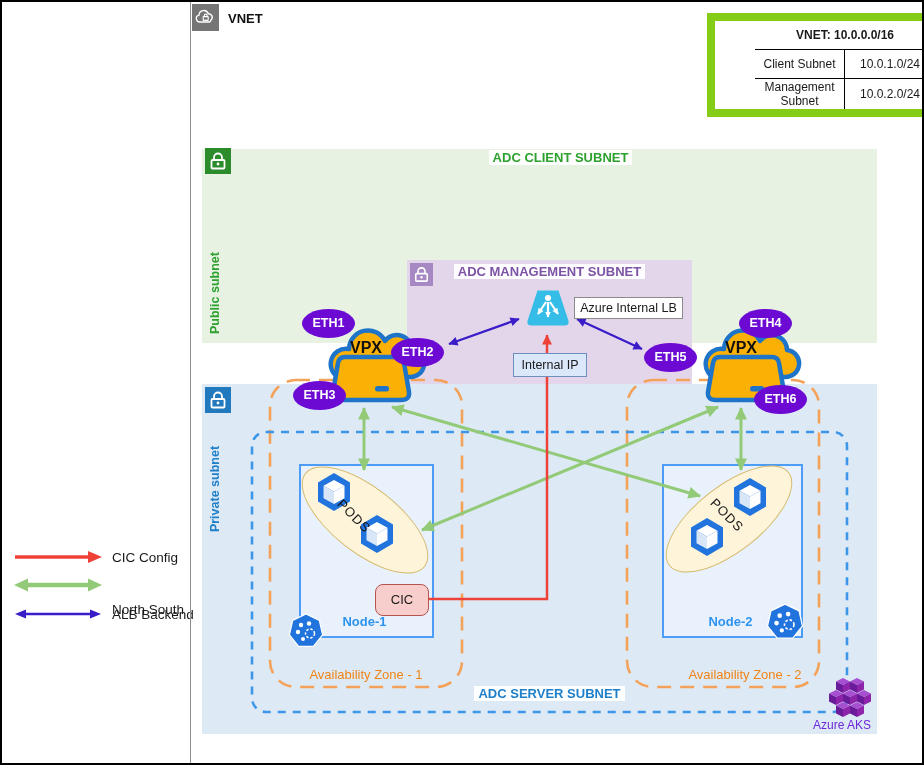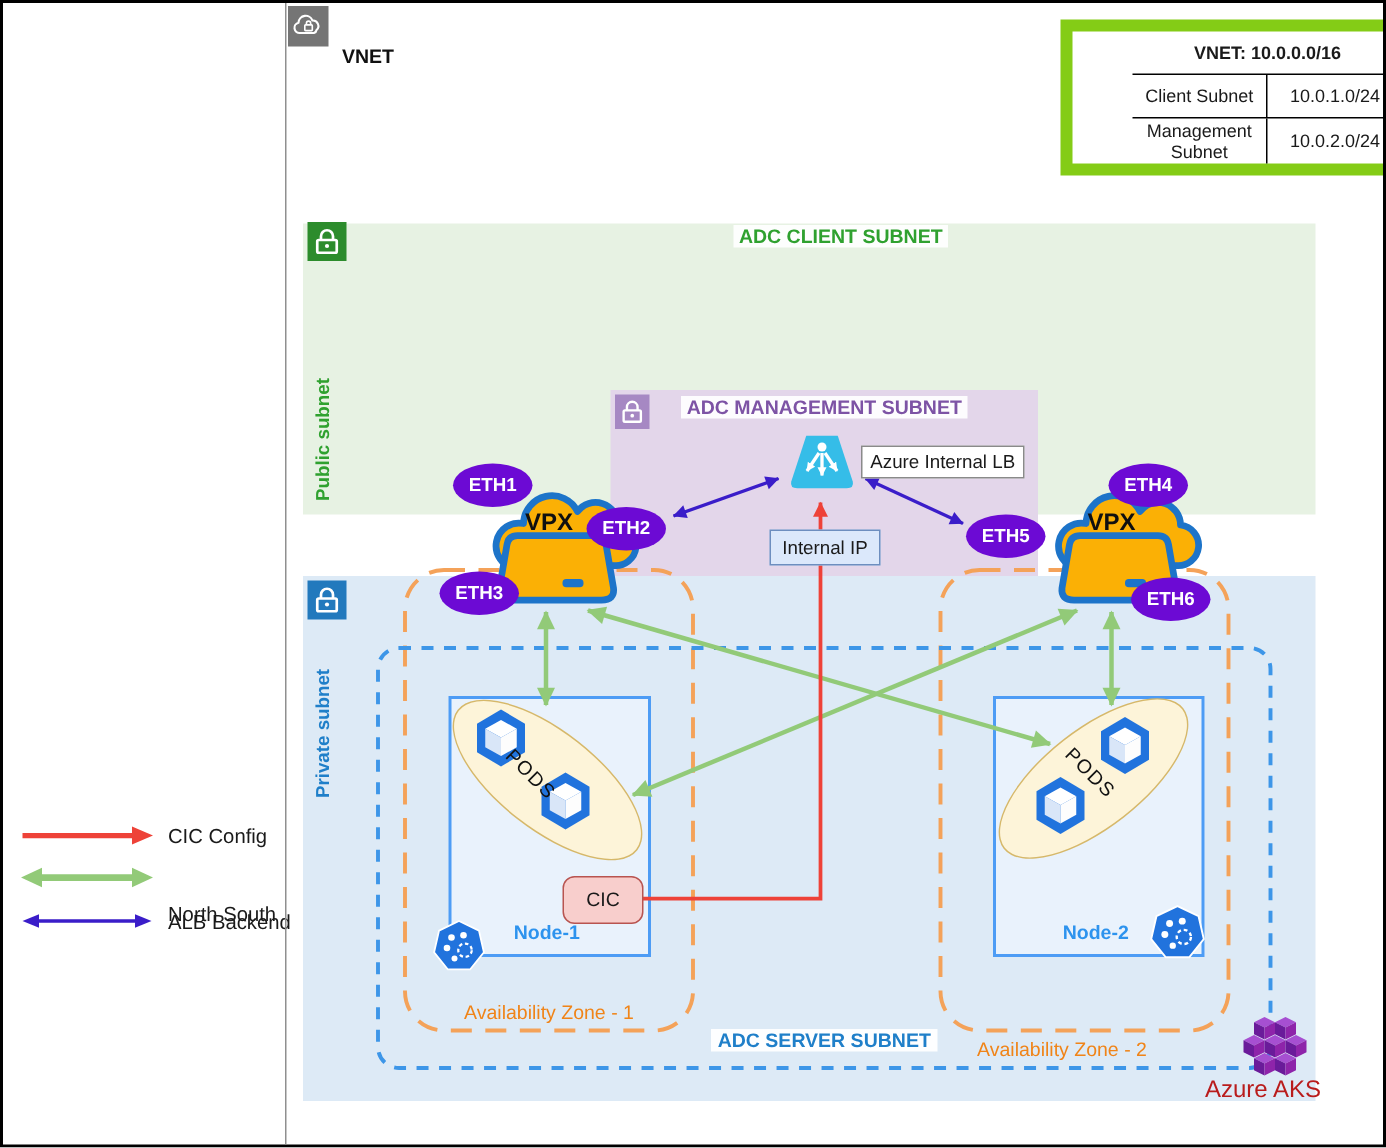--- a/index.html
+++ b/index.html
@@ -5,21 +5,21 @@
   html,body { margin:0; padding:0; background:#fff; }
   .stage { position:relative; width:924px; height:765px; box-sizing:border-box;
            border:2px solid #000; background:#fff; overflow:hidden;
            font-family:"Liberation Sans","DejaVu Sans",sans-serif; color:#1a1a1a; }
   .abs { position:absolute; }
 
   .divider { left:188px; top:0; width:1px; height:761px; background:#8f8f8f; }
 
   
   .vnet-icon { left:190px; top:2px; width:27px; height:27px; background:var(--icon-gray,#757575); }
-  .vnet-title { left:226px; top:9px; font-weight:bold; font-size:13px; color:#111;margin-top:19px; }
+  .vnet-title { left:226px; top:9px; font-weight:bold; font-size:13px; color:#111; }
 
   
   .tbl { left:705px; top:11px; width:180px; border:8px solid #84cc16; background:#fff; font-size:12px; z-index:20;padding-left:40px; }
   .tbl-title { height:28px; line-height:28px; text-align:center; font-weight:bold; border-bottom:1.5px solid #000; }
   .tbl-row { display:flex; border-bottom:1.5px solid #000; }
   .tbl-row:last-child { border-bottom:none; }
   .tbl-c1 { width:90px; border-right:1.5px solid #000; display:flex; align-items:center; justify-content:center; text-align:center; min-height:28px; padding:1px 3px; box-sizing:border-box; }
   .tbl-c2 { flex:1; display:flex; align-items:center; justify-content:center; }
 
   
@@ -83,25 +83,25 @@
   .lb-icon { left:521px; top:286px; width:50px; height:40px; z-index:10; }
   .lb-shape { fill:var(--lb-cyan,#35bde8); }
   .lbl-line { stroke:#fff; stroke-width:2.2; }
   .lb-label { left:572px; top:295px; width:107px; height:20px; background:#fff; border:1px solid #8a8a8a;
               text-align:center; line-height:20px; font-size:12.5px; z-index:10; }
   .ip-label { left:511px; top:351px; width:72px; height:22px; background:var(--ip-bg,#dbe8fb);
               border:1px solid var(--ip-border,#6d8ebf); text-align:center; line-height:22px; font-size:12.5px; z-index:10; }
 
   .az-label { position:absolute; top:665px; width:192px; text-align:center;
               color:var(--orange-text,#f08418); font-size:13px; z-index:6; }
-  .az1l { left:268px; } .az2l { left:610px;margin-top:25px; }
+  .az1l { left:268px; } .az2l { left:647px; }
 
   .aks-icon { left:824px; top:676px; width:48px; height:40px; z-index:6; }
   .ak-top{fill:var(--aks-light,#a64fd1);} .ak-left{fill:var(--aks-dark,#6a1b9a);} .ak-right{fill:var(--aks-mid,#8e24aa);}
-  .aks-label { left:790px; top:716px; width:100px; text-align:center; font-size:16px; color:#b91c1c; z-index:6; }
+  .aks-label { left:790px; top:716px; width:100px; text-align:center; font-size:12px; color:#6d28d9; z-index:6; }
 
   
   .overlay { position:absolute; left:0; top:0; z-index:5; pointer-events:none; }
   .az-rect  { fill:none; stroke:var(--orange-dash,#f4a259); stroke-width:2.6; stroke-dasharray:14 9; }
   .srv-rect { fill:none; stroke:var(--server-dash,#3d96e8); stroke-width:2.6; stroke-dasharray:8 7; }
   .ln-g { stroke:var(--arrow-green,#92ca78); stroke-width:3; fill:none; }
   .ln-r { stroke:var(--arrow-red,#ee4238); stroke-width:2.5; fill:none; }
   .ln-n { stroke:var(--arrow-navy,#3a1dc9); stroke-width:2.2; fill:none; }
 
   

